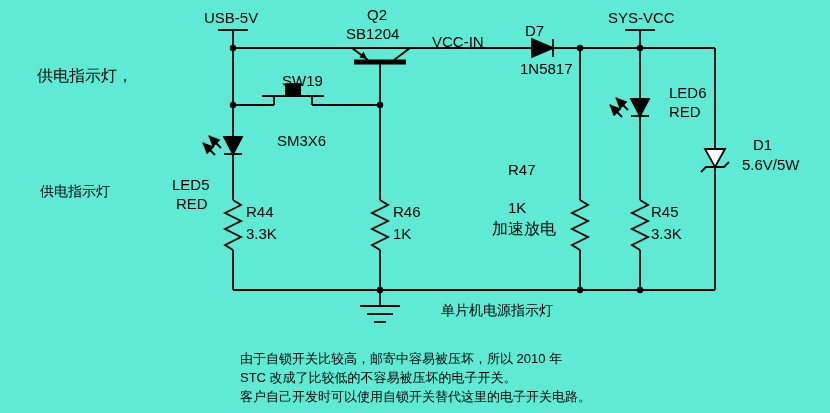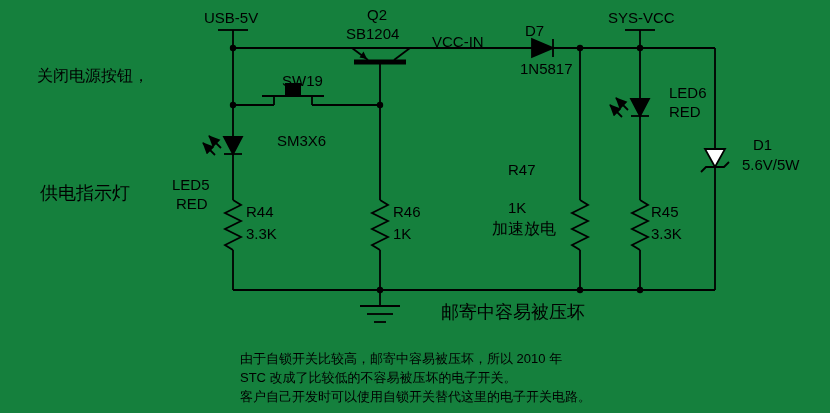--- a/index.html
+++ b/index.html
@@ -1,22 +1,22 @@
 <!DOCTYPE html>
 <html><head>
 <meta charset="utf-8">
 <style>
   * { margin:0; padding:0; box-sizing:border-box; }
   html,body { background:#ffffff; }
   body { font-family:"Liberation Sans","DejaVu Sans",sans-serif; color:#000; }
-  .canvas { position:relative; width:830px; height:413px; background:#15803d; overflow:hidden; }
+  .canvas { position:relative; width:830px; height:413px; background:#5eead4; overflow:hidden; }
   .canvas svg { position:absolute; left:0; top:0; }
   .lbl { position:absolute; color:#000; font-size:15px; line-height:1.15; white-space:nowrap; }
   .lbl.cn  { font-size:16px; }
-  .lbl.big { font-size:18px; }
+  .lbl.big { font-size:14px; }
   .footnote { position:absolute; left:240px; top:349px; font-size:13px; line-height:19px; color:#000; }
 </style>
 </head>
 <body>
 
 <div class="canvas">
 
   <svg width="830" height="413" viewBox="0 0 830 413">
     <defs>
       <marker id="arr" markerWidth="9" markerHeight="9" refX="6" refY="3" orient="auto">
@@ -158,23 +158,23 @@
   <div class="lbl" style="left:508px;top:161px">R47</div>
   <div class="lbl" style="left:508px;top:199px">1K</div>
   <div class="lbl cn" style="left:492px;top:220px">加速放电</div>
   <div class="lbl" style="left:651px;top:203px">R45</div>
   <div class="lbl" style="left:651px;top:225px">3.3K</div>
   <div class="lbl" style="left:669px;top:84px">LED6</div>
   <div class="lbl" style="left:669px;top:103px">RED</div>
   <div class="lbl" style="left:753px;top:136px">D1</div>
   <div class="lbl" style="left:742px;top:156px">5.6V/5W</div>
 
-  <div class="lbl cn" style="left:37px;top:67px">关闭电源按钮，</div>
+  <div class="lbl cn" style="left:37px;top:67px">供电指示灯，</div>
   <div class="lbl big" style="left:40px;top:183px">供电指示灯</div>
-  <div class="lbl big" style="left:441px;top:302px">邮寄中容易被压坏</div>
+  <div class="lbl big" style="left:441px;top:302px">单片机电源指示灯</div>
 
   <div class="footnote">
     <div>由于自锁开关比较高，邮寄中容易被压坏，所以 2010 年</div>
     <div>STC 改成了比较低的不容易被压坏的电子开关。</div>
     <div>客户自己开发时可以使用自锁开关替代这里的电子开关电路。</div>
   </div>
 
 </div>
 
 </body></html>

